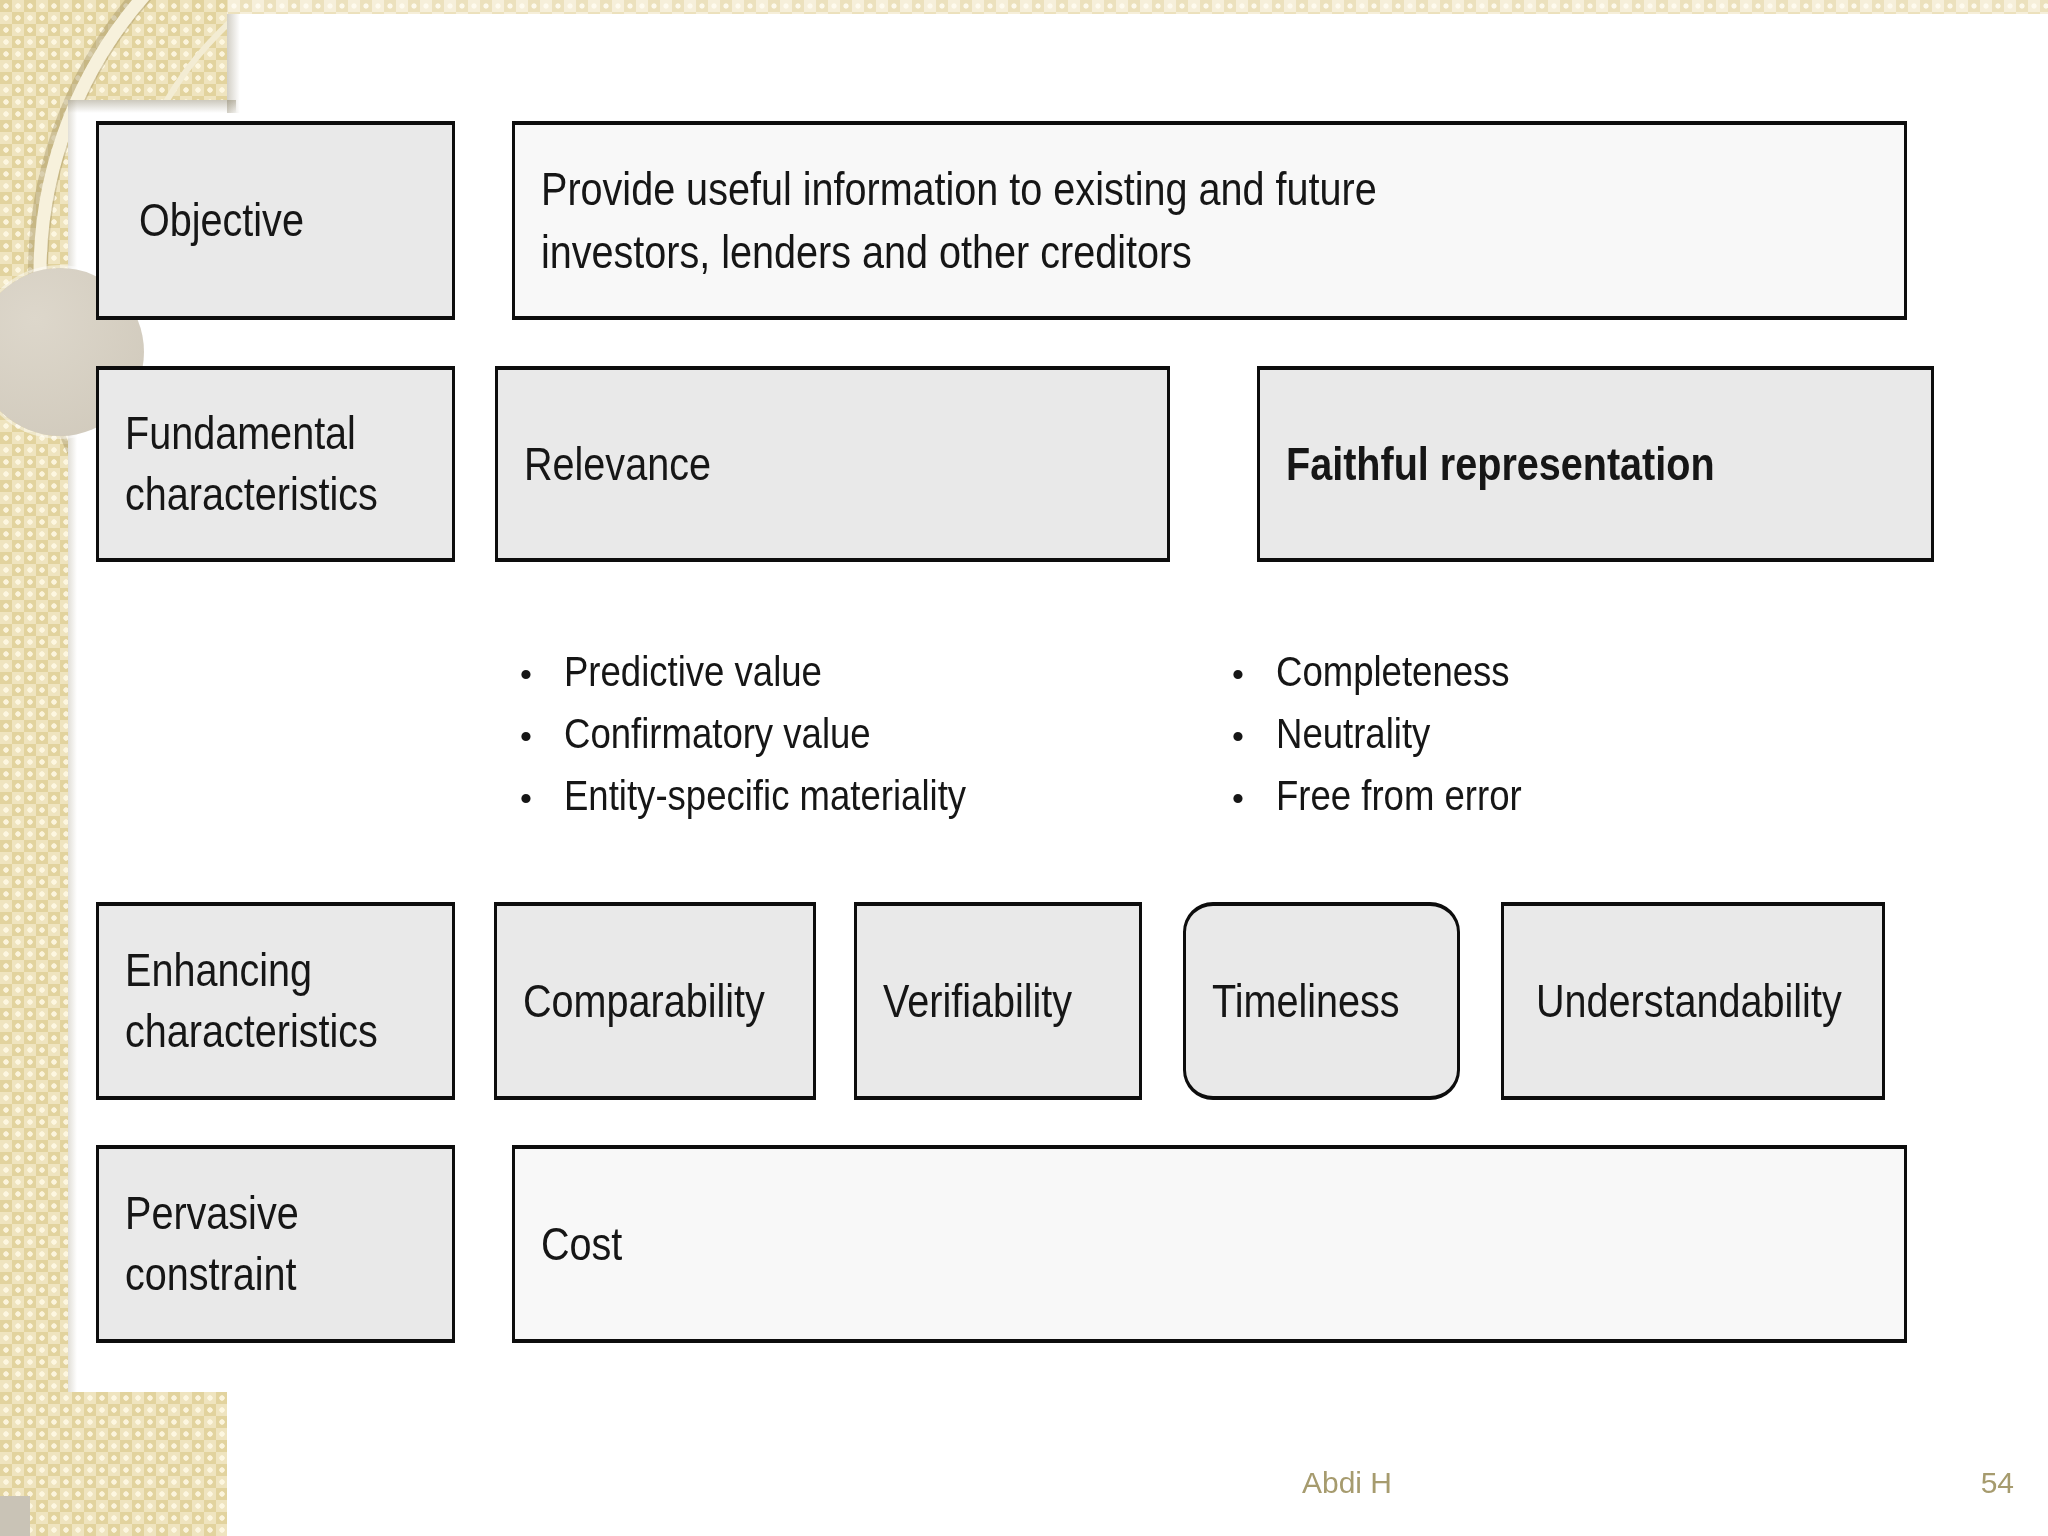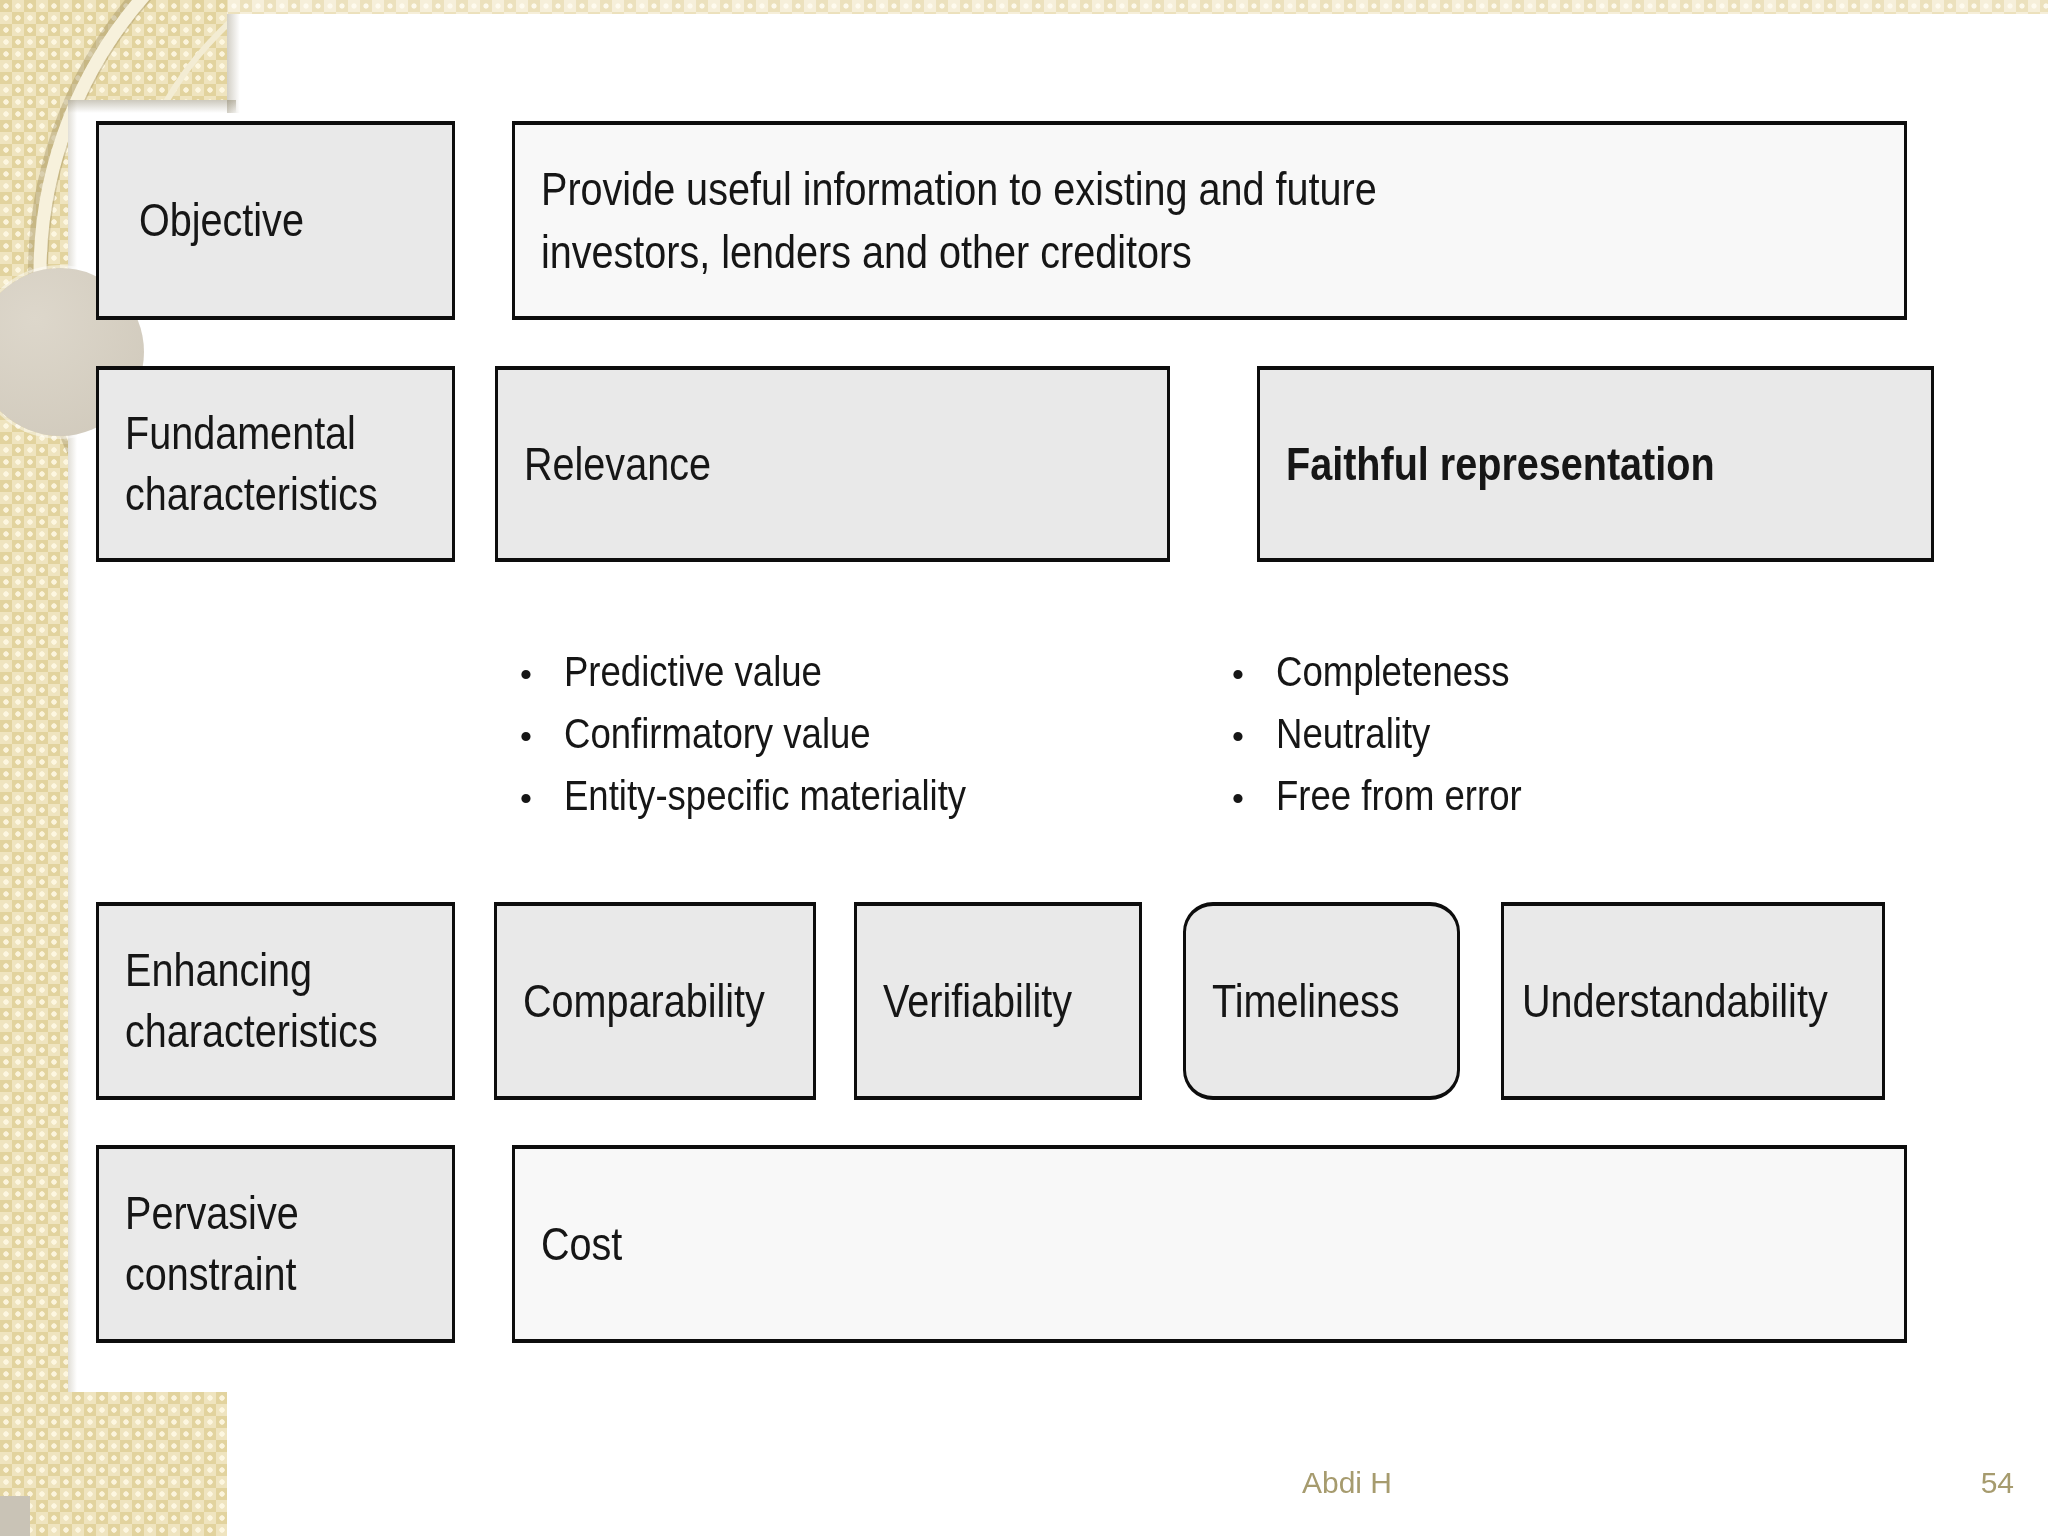--- a/index.html
+++ b/index.html
@@ -153,21 +153,21 @@
   </div>
   <div class="box gray" style="left:494px;top:902px;width:322px;height:198px;">
     <span class="t">Comparability</span>
   </div>
   <div class="box gray" style="left:854px;top:902px;width:288px;height:198px;">
     <span class="t">Verifiability</span>
   </div>
   <div class="box gray" style="left:1183px;top:902px;width:277px;height:198px;border-radius:30px;">
     <span class="t">Timeliness</span>
   </div>
-  <div class="box gray" style="left:1501px;top:902px;width:384px;height:198px;padding-left:18px;">
+  <div class="box gray" style="left:1501px;top:902px;width:384px;height:198px;padding-left:32px;">
     <span class="t">Understandability</span>
   </div>
 
   <div class="box gray" style="left:96px;top:1145px;width:359px;height:198px;">
     <span class="t-wrap">Pervasive constraint</span>
   </div>
   <div class="box light" style="left:495px;top:1145px;width:1395px;height:198px;">
     <span class="t">Cost</span>
   </div>
 

